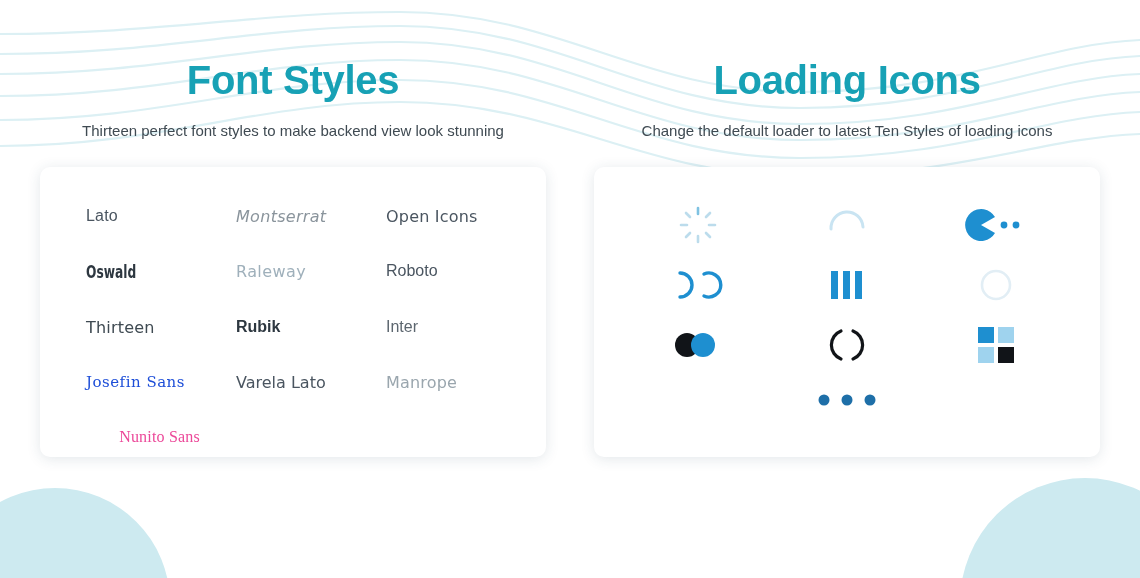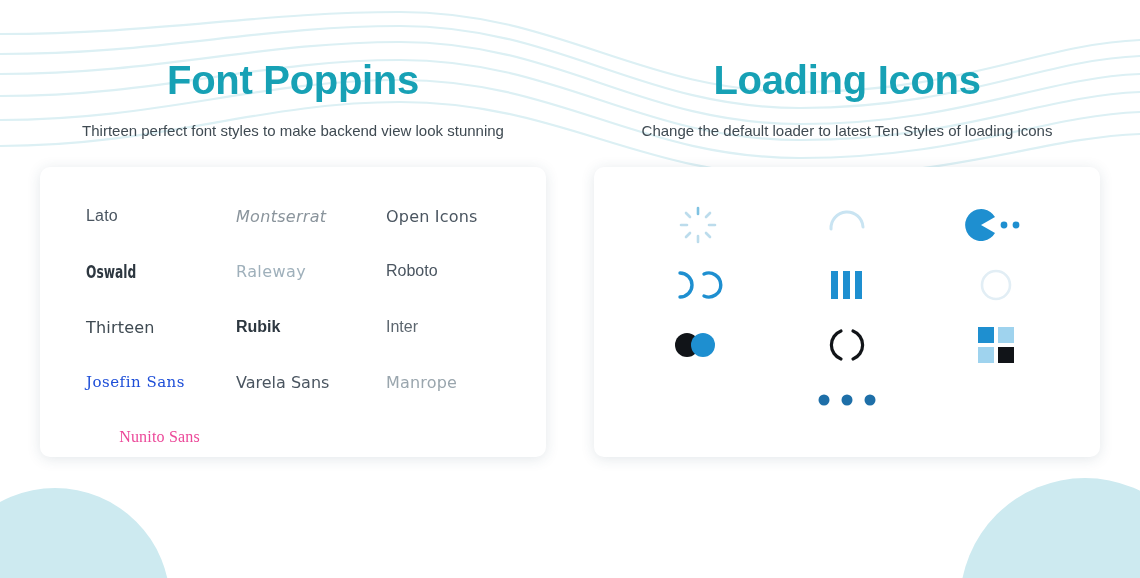--- a/index.html
+++ b/index.html
@@ -156,36 +156,36 @@
       <path d="M0,146 C160,146 260,102 400,102 C560,102 640,176 800,176 C960,176 1040,138 1140,134"></path>
     </g>
   </svg>
 
   <div class="bg-blob-left"></div>
   <div class="bg-blob-right"></div>
 
   <div class="columns">
 
     <div class="col">
-      <div class="section-title">Font Poppins</div>
+      <div class="section-title">Font Styles</div>
       <div class="section-sub">Thirteen perfect font styles to make backend view look stunning</div>
 
       <div class="card fonts-card">
         <div class="font-grid">
           <div class="font-item f-lato">Lato</div>
           <div class="font-item f-montserrat">Montserrat</div>
           <div class="font-item f-opensans">Open Icons</div>
           <div class="font-item f-oswald">Oswald</div>
           <div class="font-item f-raleway">Raleway</div>
           <div class="font-item f-roboto">Roboto</div>
           <div class="font-item f-poppins">Thirteen</div>
           <div class="font-item f-rubik">Rubik</div>
           <div class="font-item f-inter">Inter</div>
           <div class="font-item f-josefin">Josefin Sans</div>
-          <div class="font-item f-varela">Varela Sans</div>
+          <div class="font-item f-varela">Varela Lato</div>
           <div class="font-item f-manrope">Manrope</div>
           <div class="font-item f-nunito">Nunito Sans</div>
         </div>
       </div>
     </div>
 
     <div class="col">
       <div class="section-title">Loading Icons</div>
       <div class="section-sub">Change the default loader to latest Ten Styles of loading icons</div>
 

